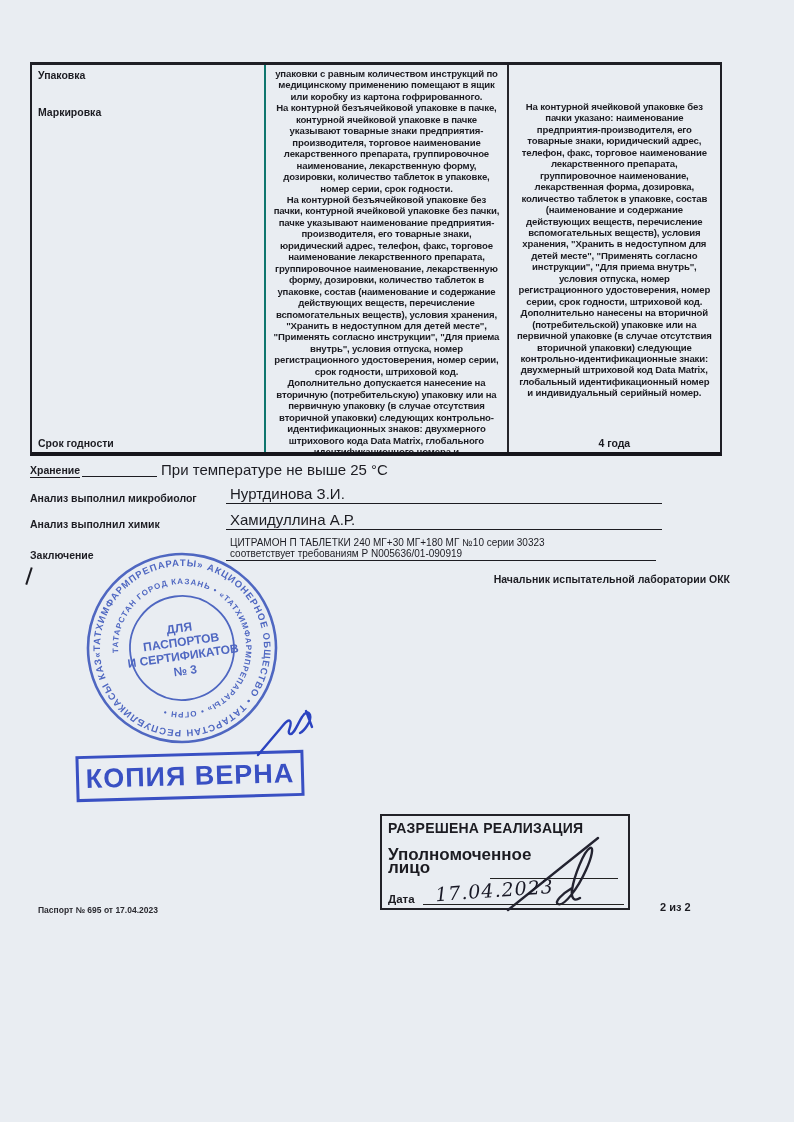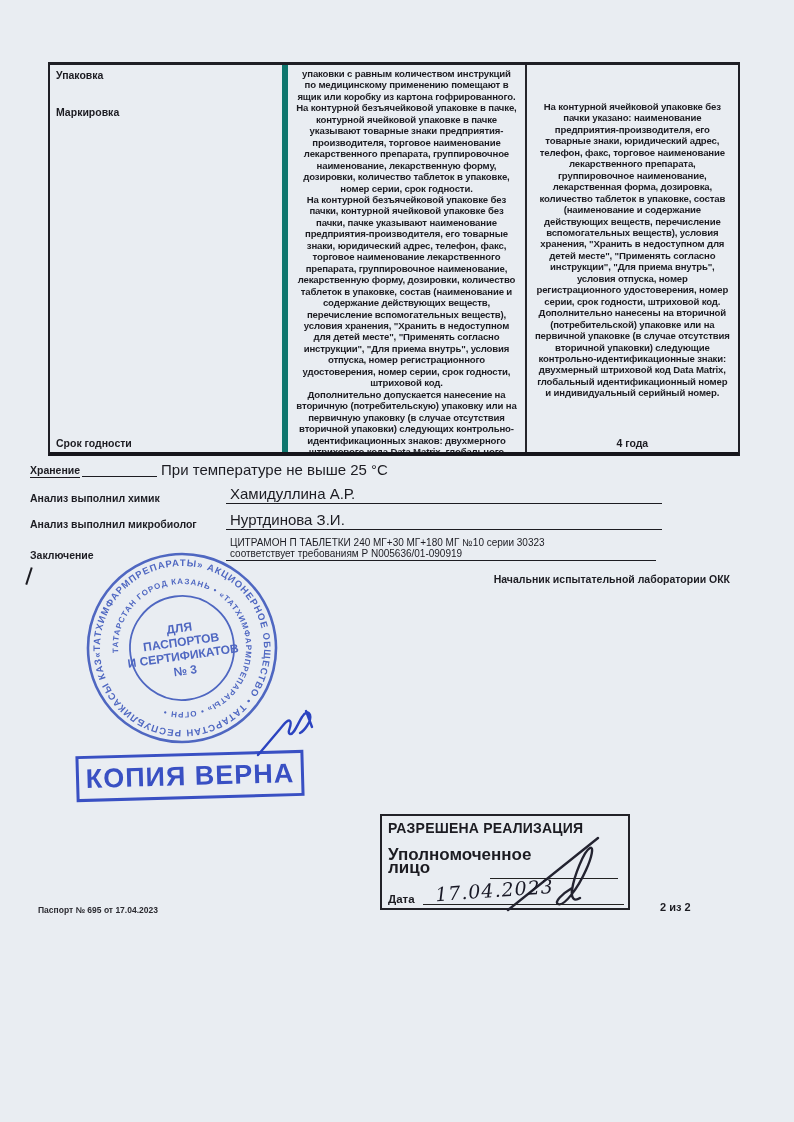--- a/index.html
+++ b/index.html
@@ -3,27 +3,27 @@
 <meta charset="utf-8">
 <style>
   html,body{margin:0;padding:0;background:#cfd4da;}
   .page{
     position:relative;width:794px;height:1122px;margin:0 auto;
     background:#e9edf2;overflow:hidden;
     font-family:"Liberation Sans",sans-serif;color:#1c1c22;
   }
   
   .doc-table{
-    position:absolute;left:48px;top:62px;width:692px;height:394px;
+    position:absolute;left:30px;top:62px;width:692px;height:394px;
     display:flex;border:2px solid #1f1f26;border-top-width:3px;border-bottom:4px solid #16161c;
     box-sizing:border-box;background:transparent;
   }
   .doc-col{box-sizing:border-box;display:flex;flex-direction:column;overflow:hidden;}
   .col1{width:233px;padding:4px 6px 3px 6px;}
-  .col2{width:245px;border-left:6px solid #0f766e;border-right:2px solid #26262c;padding:3px 7px 3px 7px;}
+  .col2{width:245px;border-left:2px solid #0f766e;border-right:2px solid #26262c;padding:3px 7px 3px 7px;}
   .col3{width:212px;padding:36px 7px 3px 7px;}
   .cell-label{font-weight:bold;font-size:10.5px;line-height:12px;}
   .lbl-marking{margin-top:25px;}
   .lbl-shelf{margin-top:auto;}
   .cell-text{font-weight:bold;font-size:9.6px;line-height:11.45px;text-align:center;margin:0 0 0 0;letter-spacing:-0.15px;}
   .cell-text + .cell-text{margin-top:0;}
   .shelf-val{margin-top:auto;font-weight:bold;font-size:10.5px;text-align:center;}
   
   .form{position:absolute;left:30px;top:461px;width:700px;font-size:10.5px;}
   .frow{display:flex;align-items:flex-end;margin-bottom:7px;}
@@ -93,26 +93,26 @@
     </div>
   </div>
 
   <div class="form">
     <div class="frow">
       <span class="flabel storage-label">Хранение</span>
       <span class="storage-gap"></span>
       <span class="fvalue">При температуре не выше 25 °C</span>
     </div>
     <div class="frow">
+      <span class="flabel">Анализ выполнил микробиолог</span>
+      <span class="fvalue fline">Нуртдинова З.И.</span>
+    </div>
+    <div class="frow">
       <span class="flabel">Анализ выполнил химик</span>
       <span class="fvalue fline">Хамидуллина А.Р.</span>
-    </div>
-    <div class="frow">
-      <span class="flabel">Анализ выполнил микробиолог</span>
-      <span class="fvalue fline">Нуртдинова З.И.</span>
     </div>
     <div class="frow">
       <span class="flabel">Заключение</span>
       <span class="concl-block">
         <span class="concl-l1" style="display:block">ЦИТРАМОН П ТАБЛЕТКИ 240 МГ+30 МГ+180 МГ  №10 серии 30323</span>
         <span class="concl-l2" style="display:block">соответствует требованиям Р N005636/01-090919</span>
       </span>
     </div>
     <div class="frow head-row">
       <span class="head-slash"></span>

